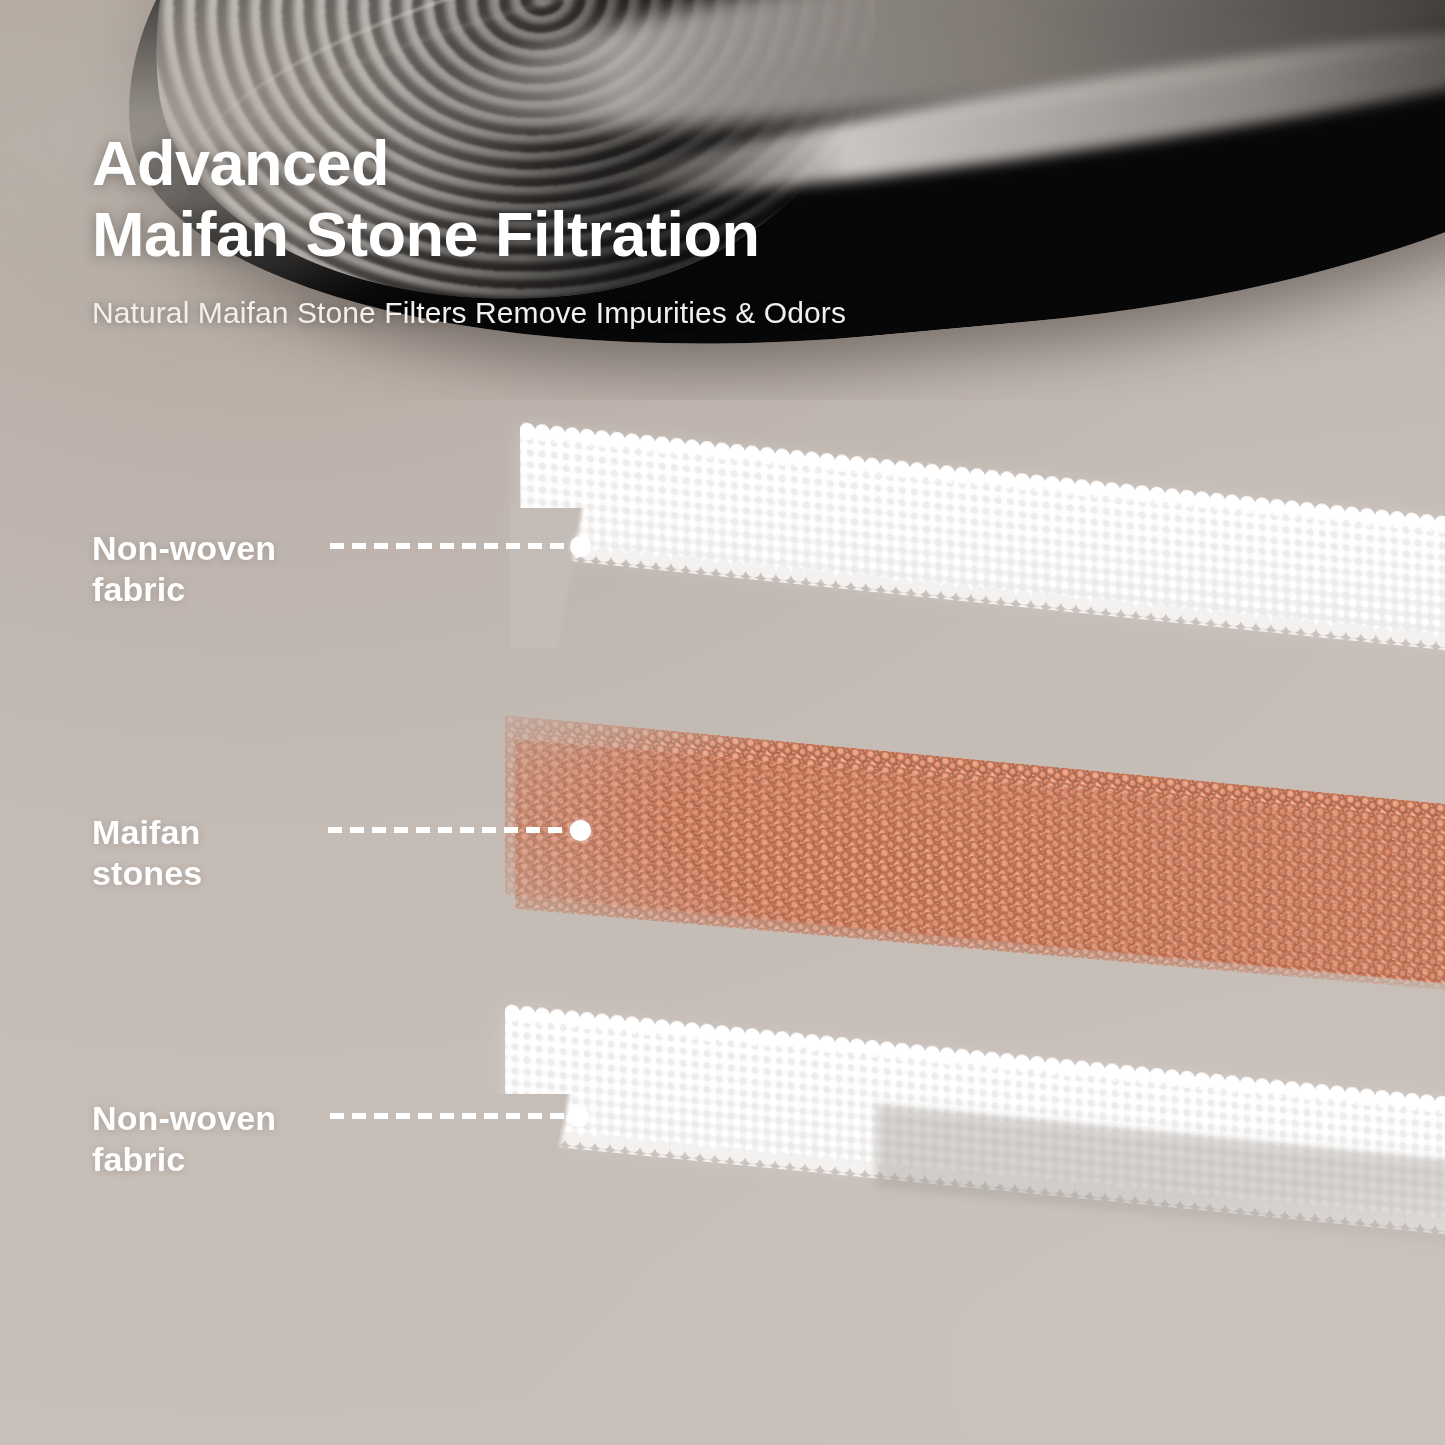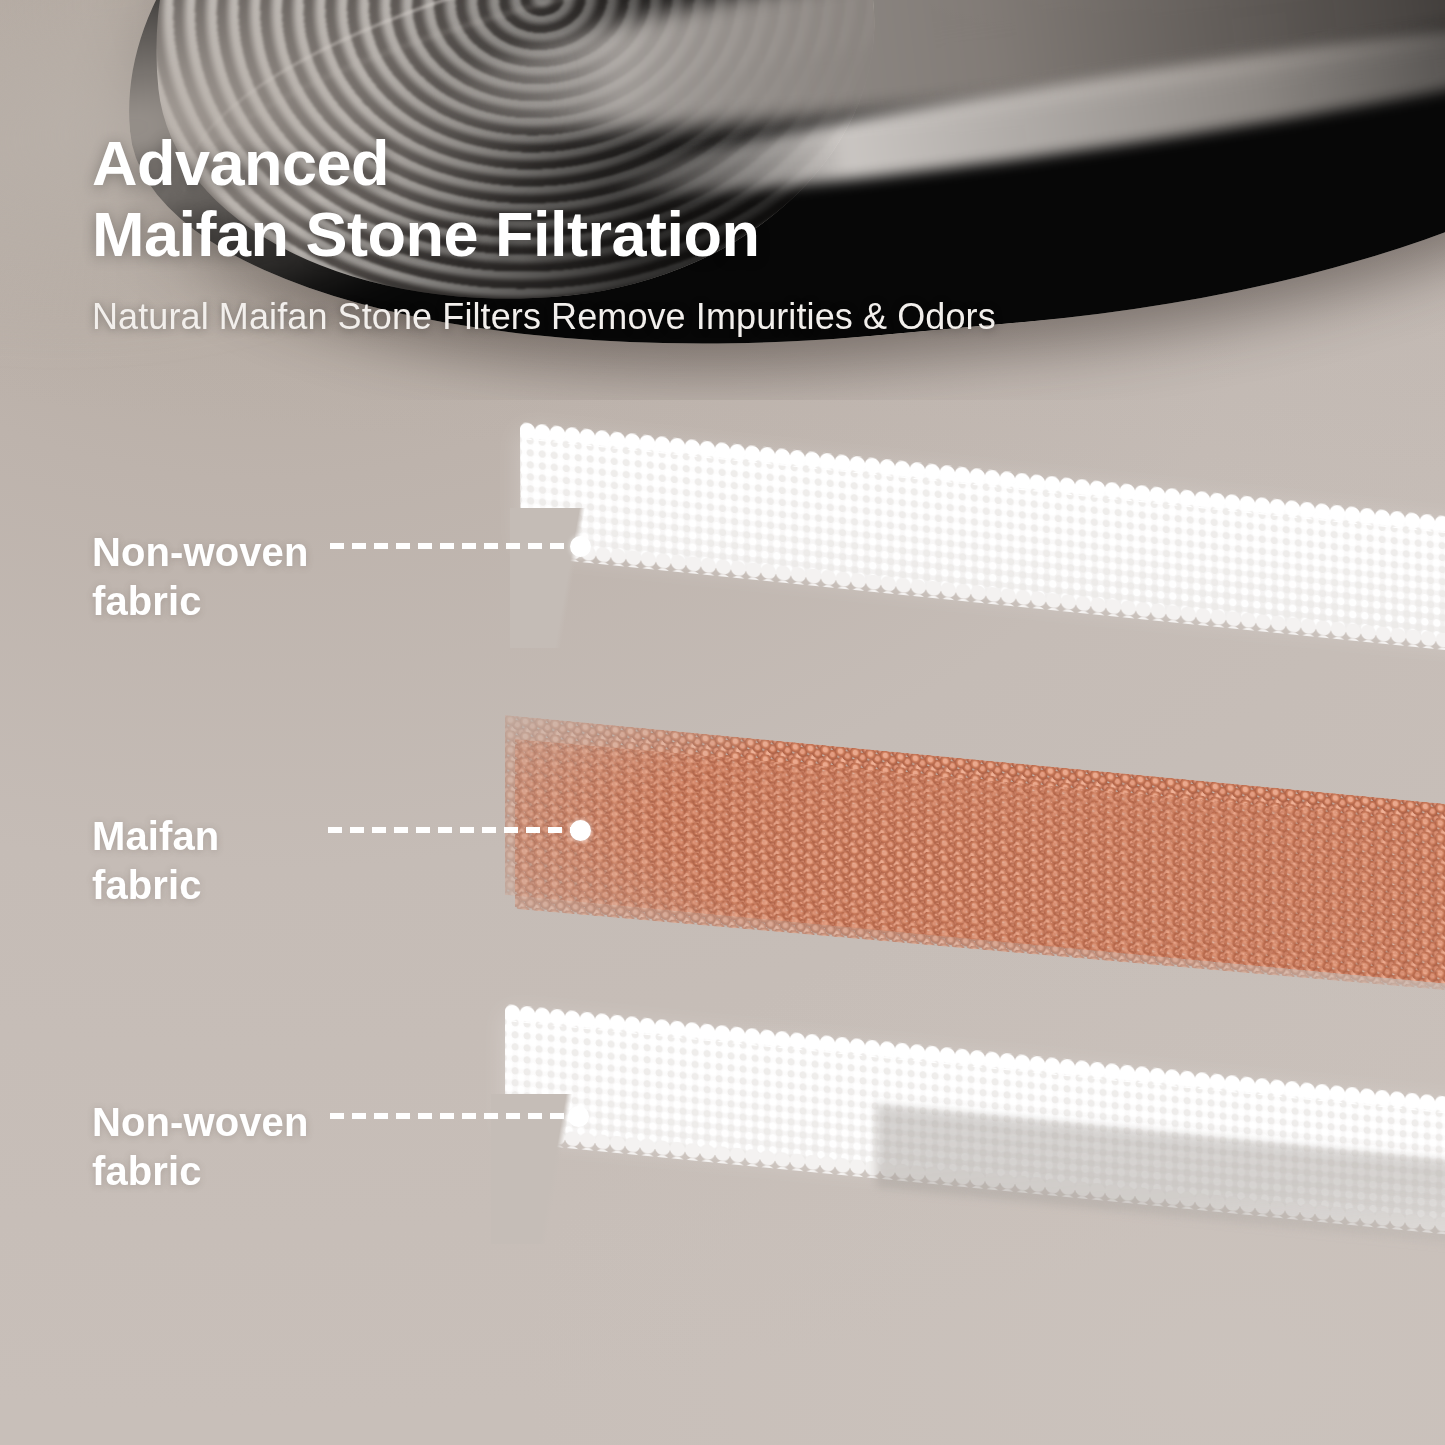--- a/index.html
+++ b/index.html
@@ -160,21 +160,21 @@
     font-size: 63px;
     line-height: 1.13;
     font-weight: 700;
     letter-spacing: -0.5px;
     white-space: pre-line;
     text-shadow: 0 2px 14px rgba(0,0,0,.30);
   }
   .subhead {
     margin: 26px 0 0 0;
     color: #f2efec;
-    font-size: 36px;
+    font-size: 30px;
     font-weight: 400;
     letter-spacing: .1px;
     text-shadow: 0 1px 9px rgba(0,0,0,.35);
   }
 
   
   .layer {
     position: absolute;
     pointer-events: none;
   }
@@ -224,21 +224,21 @@
   }
 
   
   .callout {
     position: absolute;
     display: flex;
     align-items: flex-start;
   }
   .callout-text {
     color: #ffffff;
-    font-size: 40px;
+    font-size: 34px;
     font-weight: 700;
     line-height: 1.22;
     letter-spacing: .1px;
     white-space: pre-line;
     text-shadow: 0 1px 7px rgba(90,80,72,.25);
   }
   .leader {
     position: absolute;
     height: 6px;
     background-image: linear-gradient(90deg, #ffffff 0 14px, rgba(255,255,255,0) 14px 22px);
@@ -325,21 +325,21 @@
 
   <div class="callout" style="left:92px; top:528px;">
     <div class="callout-text">Non-woven
 fabric</div>
   </div>
   <div class="leader" style="left:330px; top:543px; width:248px;"></div>
   <div class="leader-dot" style="left:570px; top:536px;"></div>
 
   <div class="callout" style="left:92px; top:812px;">
     <div class="callout-text">Maifan
-fabric</div>
+stones</div>
   </div>
   <div class="leader" style="left:328px; top:827px; width:250px;"></div>
   <div class="leader-dot" style="left:570px; top:820px;"></div>
 
   <div class="callout" style="left:92px; top:1098px;">
     <div class="callout-text">Non-woven
 fabric</div>
   </div>
   <div class="leader" style="left:330px; top:1113px; width:246px;"></div>
   <div class="leader-dot" style="left:568px; top:1106px;"></div>

